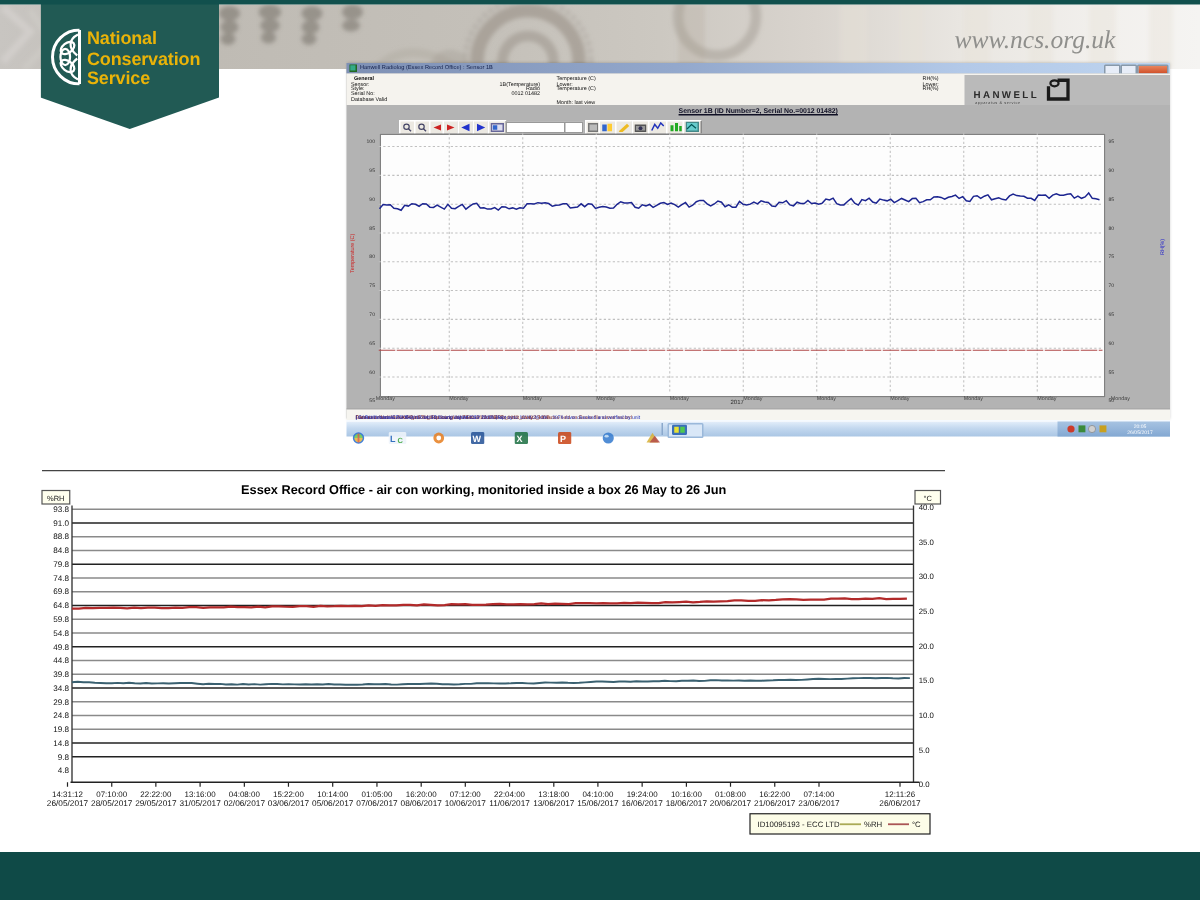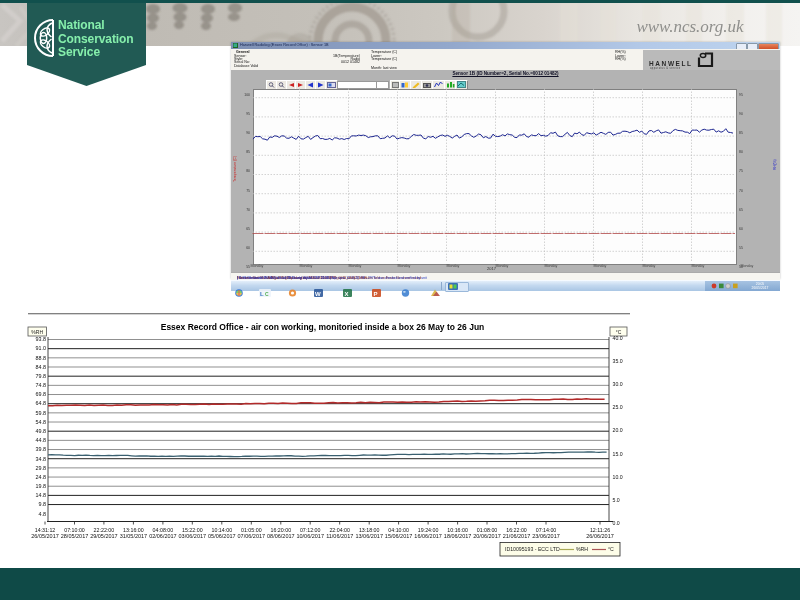--- a/index.html
+++ b/index.html
@@ -6,21 +6,21 @@
   font-family:"Liberation Sans",sans-serif;}
 #topline{position:absolute;left:0;top:0;width:800px;height:3px;background:#11504d;}
 #strip{position:absolute;left:0;top:3px;width:800px;height:43px;
   background:linear-gradient(90deg,#c8c5c1 0%,#bfbbb4 18%,#c4c0b9 40%,#ccc8c1 55%,
    #d9d4ce 68%,#e9e6e1 80%,#f2f0ed 92%,#f5f4f2 100%);}
 #www{position:absolute;left:560px;top:17px;width:260px;text-align:center;
   font-family:"Liberation Serif",serif;font-style:italic;font-size:17px;color:#8f8f8c;}
 #logo{position:absolute;left:27px;top:2px;width:119px;height:84px;background:#215a54;
   -webkit-clip-path:polygon(0 0,100% 0,100% 75%,50% 100%,0 75%);
   clip-path:polygon(0 0,100% 0,100% 75%,50% 100%,0 75%);}
-#logotext{position:absolute;left:31px;top:17px;color:#86efac;font-weight:bold;
+#logotext{position:absolute;left:31px;top:17px;color:#eab308;font-weight:bold;
   font-size:12px;line-height:13.6px;letter-spacing:-0.1px;}
 #shot{position:absolute;left:231px;top:42px;width:549px;height:237px;background:#b3b3b3;
   box-shadow:0 0 2px rgba(0,0,0,0.25);}
 #tbar{position:absolute;left:0;top:0;width:549px;height:7px;
   background:linear-gradient(90deg,#7e90b4 0%,#93a8cc 40%,#b3c9e8 75%,#bed4ef 100%);}
 #tbar .ttl{position:absolute;left:9px;top:0.8px;font-size:3.8px;color:#15234f;white-space:nowrap;}
 .wbtn{position:absolute;top:1px;height:5px;border:0.5px solid #89a;border-radius:1px;}
 #infop{position:absolute;left:0;top:7px;width:549px;height:21px;background:#f5f3ee;
   font-size:3.6px;color:#101010;}
 #infop div{position:absolute;white-space:nowrap;}

